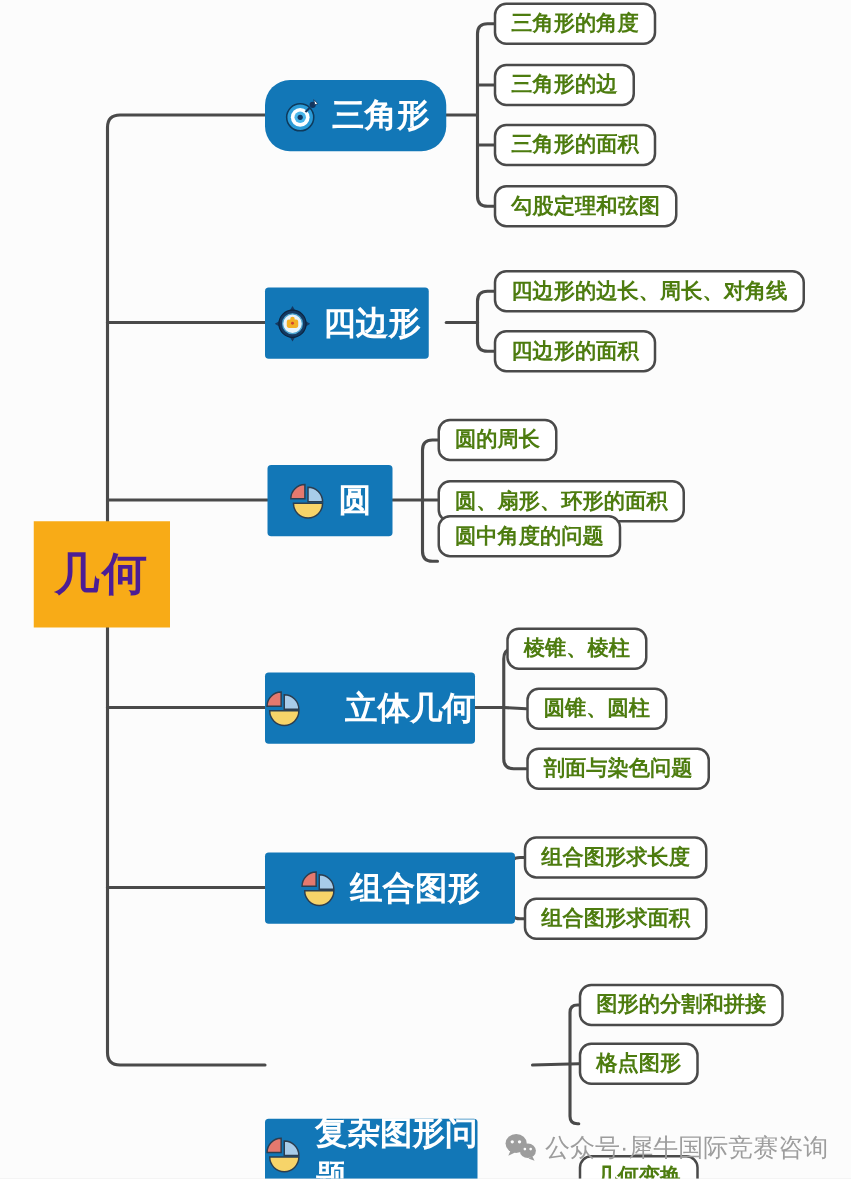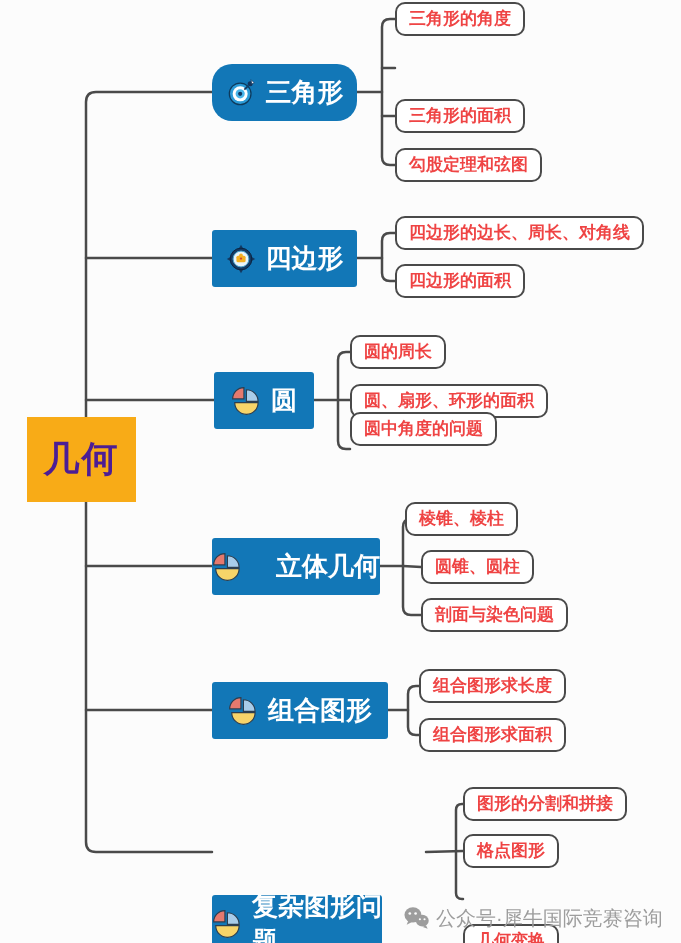--- a/index.html
+++ b/index.html
@@ -14,28 +14,28 @@
     background:#f8ab17;color:#4c1d95;font-size:36px;font-weight:700;
     display:flex;align-items:center;justify-content:center;letter-spacing:2px;
   }
   .branch{
     position:absolute;height:57px;background:#1277b7;color:#ffffff;
     display:flex;align-items:center;justify-content:center;gap:10px;
     font-size:26px;font-weight:700;border-radius:3px;box-sizing:border-box;
   }
   .branch .node-icon{flex:0 0 auto;width:30px;height:30px;}
   .b0{left:212px;top:64px;width:145px;border-radius:20px;}
-  .b1{left:212px;top:230px;width:145px;}
+  .b1{left:212px;top:230px;width:131px;}
   .b2{left:214px;top:372px;width:100px;}
   .b3{left:212px;top:538px;width:168px;justify-content:space-between;}
-  .b4{left:212px;top:682px;width:176px;}
+  .b4{left:212px;top:682px;width:200px;}
   .b5{left:212px;top:865px;width:170px;margin-top:30px;}
   .leaf{
     position:absolute;background:#ffffff;border:2.5px solid #4a4a4a;border-radius:10px;
-    color:#ef4444;font-size:17px;font-weight:700;line-height:1.2;
+    color:#4d7c0f;font-size:17px;font-weight:700;line-height:1.2;
     padding:5px 12px;white-space:nowrap;display:flex;align-items:center;
   }
   .watermark{
     position:absolute;left:403px;top:905px;display:flex;align-items:flex-start;gap:6px;
     color:#9d9d9d;font-size:20px;font-weight:400;white-space:nowrap;
   }
   .watermark .wm-icon{width:27px;height:25px;flex:0 0 auto;}
 </style>
 </head>
 <body>
@@ -144,20 +144,21 @@
     <span>组合图形</span>
   </div>
   <div class="branch b5">
     <svg class="node-icon" viewBox="0 0 36 36">
         <use href="#pie-icon"></use>
       </svg>
     <span>复杂图形问题</span>
   </div>
 
   <div class="leaf" style="left:395px;top:2px">三角形的角度</div>
+  <div class="leaf" style="left:395px;top:51px">三角形的边</div>
   <div class="leaf" style="left:395px;top:99px">三角形的面积</div>
   <div class="leaf" style="left:395px;top:148px">勾股定理和弦图</div>
 
   <div class="leaf" style="left:395px;top:216px">四边形的边长、周长、对角线</div>
   <div class="leaf" style="left:395px;top:264px">四边形的面积</div>
 
   <div class="leaf" style="left:350px;top:335px">圆的周长</div>
   <div class="leaf" style="left:350px;top:384px">圆、扇形、环形的面积</div>
   <div class="leaf" style="left:350px;top:412px">圆中角度的问题</div>
 

